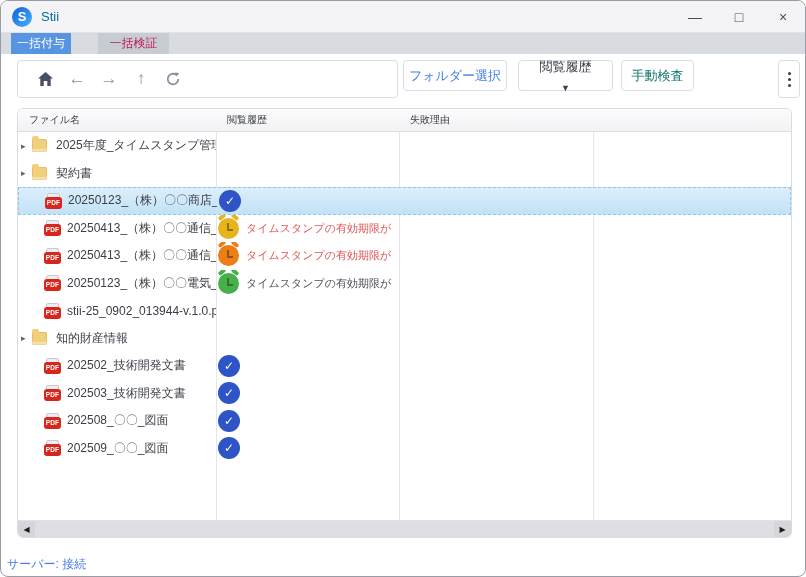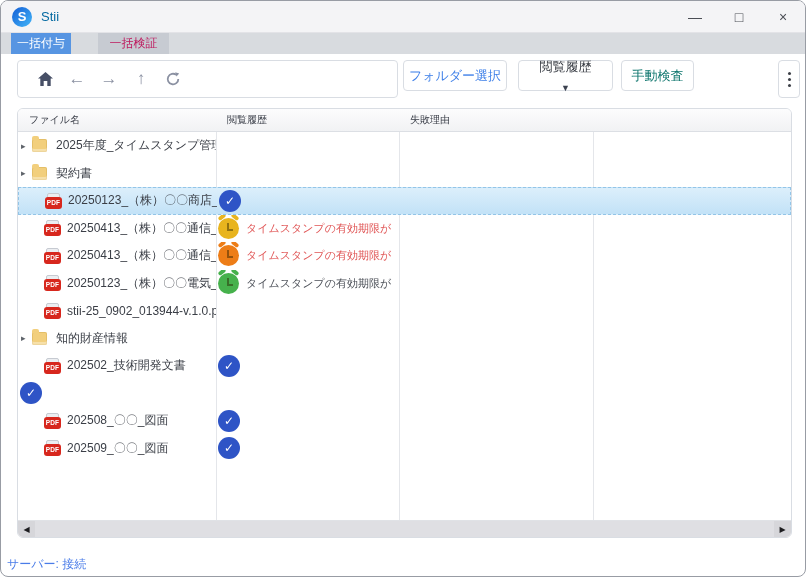--- a/index.html
+++ b/index.html
@@ -278,20 +278,26 @@
             </span>
             <span class="fname">202502_技術開発文書</span>
           </div>
           <div class="cell c-status">
             <span class="check">✓</span>
           </div>
           <div class="cell c-result"></div>
           <div class="cell c-fail"></div>
         </div>
         <div class="row">
+          <div class="cell c-name">
+            <span class="pdf-icon">
+              <i class="pdf-badge">PDF</i>
+            </span>
+            <span class="fname">202503_技術開発文書</span>
+          </div>
           <div class="cell c-status">
             <span class="check">✓</span>
           </div>
           <div class="cell c-result"></div>
           <div class="cell c-fail"></div>
         </div>
         <div class="row">
           <div class="cell c-name">
             <span class="pdf-icon">
               <i class="pdf-badge">PDF</i>

